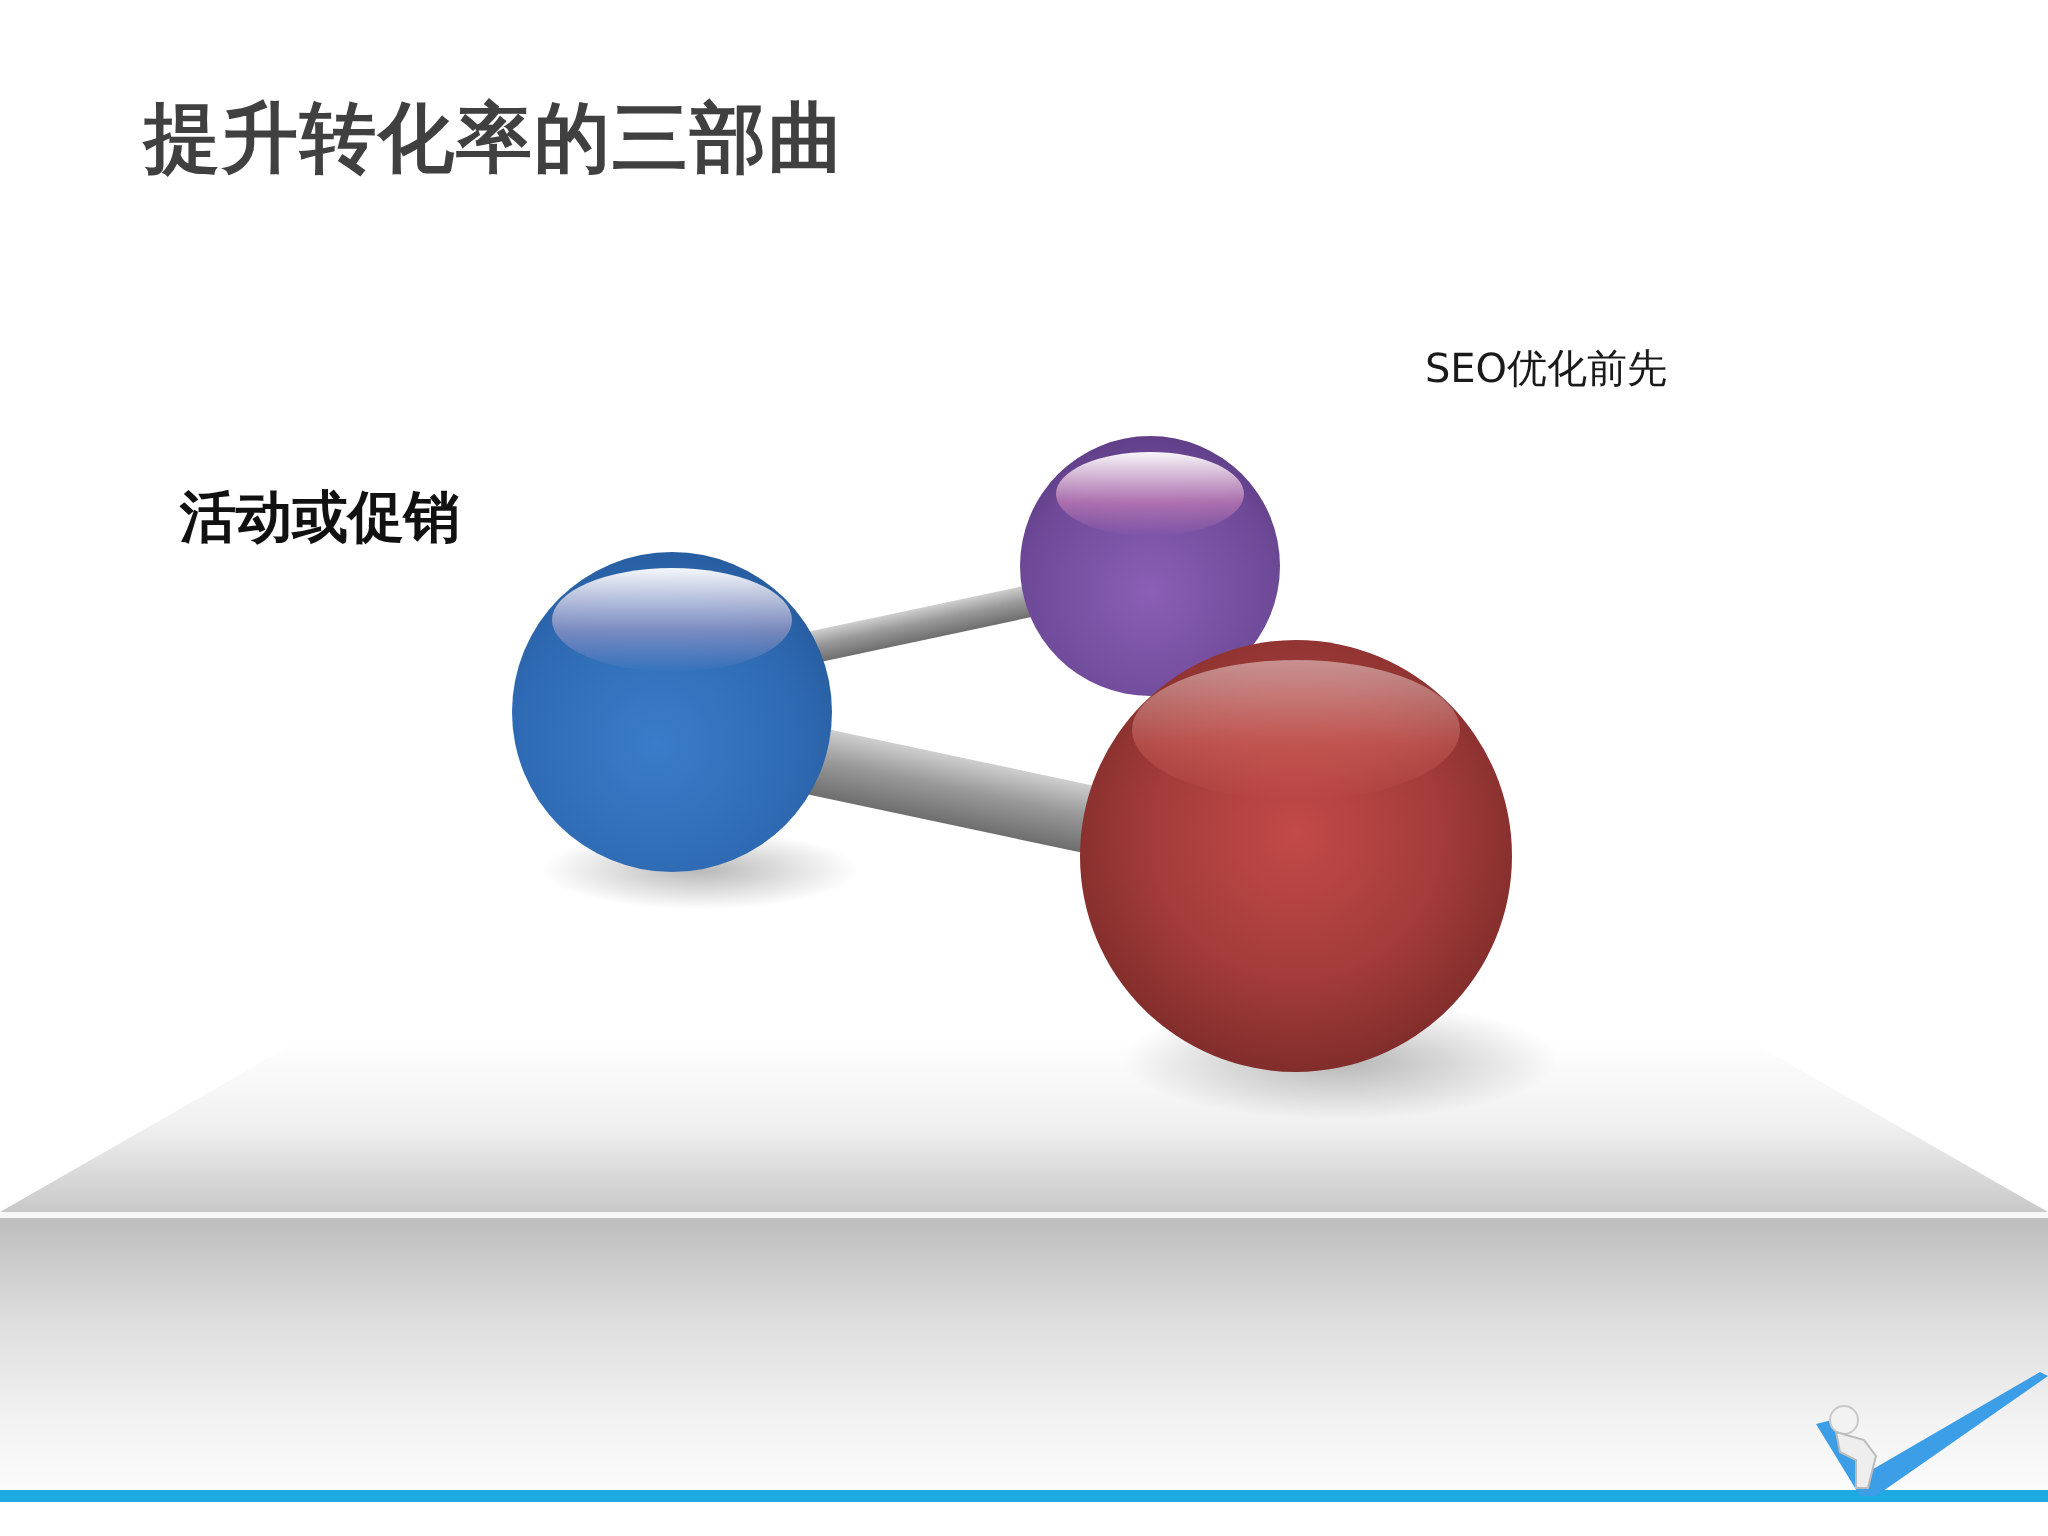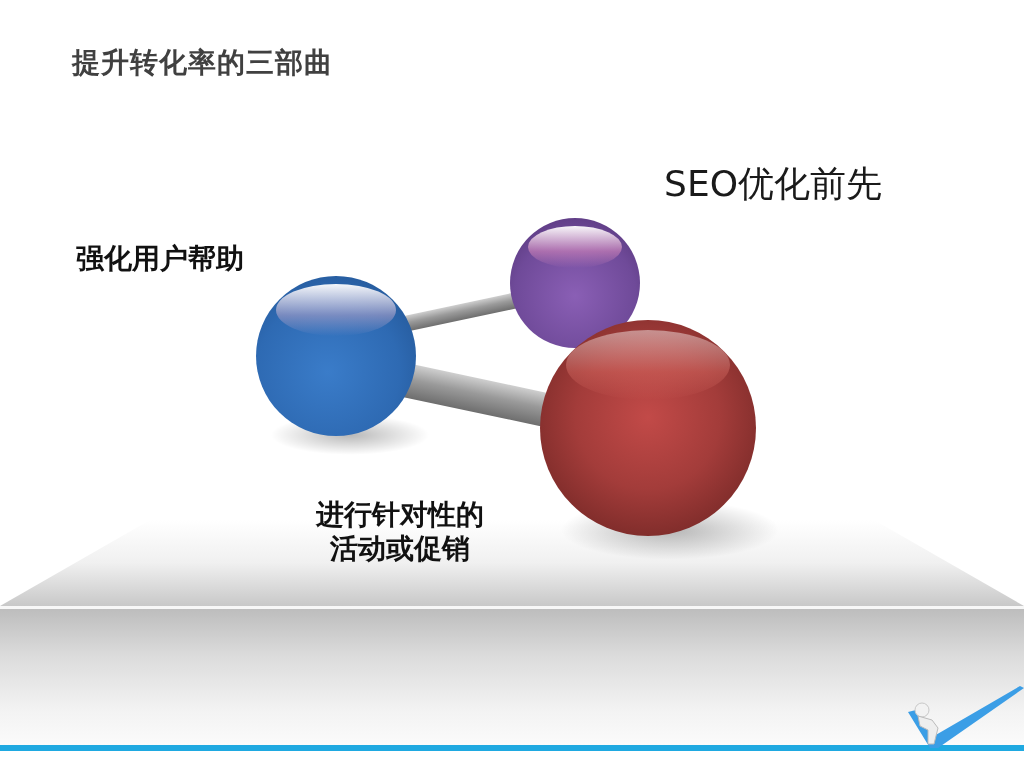--- a/index.html
+++ b/index.html
@@ -1,33 +1,33 @@
 <!DOCTYPE html>
 <html><head>
 <meta charset="utf-8">
 <style>
   html, body { margin:0; padding:0; }
   body { width:1024px; height:768px; position:relative; overflow:hidden; background:#ffffff; font-family:"DejaVu Sans", sans-serif; }
-  .title { position:absolute; left:72px; top:44px; font-size:28px; font-weight:bold; color:#404040; letter-spacing:1px; margin:0; }
+  .title { position:absolute; left:72px; top:44px; font-size:38px; font-weight:bold; color:#404040; letter-spacing:1px; margin:0; }
   .stage { position:absolute; left:0; top:0; width:1024px; height:768px; }
   .platform-top { position:absolute; left:0; top:520px; width:1024px; height:86px;
     background:linear-gradient(to bottom, #ffffff 0%, #f0f0f0 50%, #c8c8c8 100%);
     clip-path:polygon(150px 0, 874px 0, 1024px 86px, 0 86px); }
   .platform-edge { position:absolute; left:0; top:606px; width:1024px; height:3px; background:#f7f7f7; }
   .platform-front { position:absolute; left:0; top:609px; width:1024px; height:136px;
     background:linear-gradient(to bottom, #bdbdbd 0%, #dcdcdc 35%, #f3f3f3 75%, #fbfbfb 100%); }
   .footer-line { position:absolute; left:0; top:745px; width:1024px; height:6px; background:#1fa9e1; }
   .footer-below { position:absolute; left:0; top:751px; width:1024px; height:17px; background:#ffffff; }
   .rod { position:absolute; background:linear-gradient(to bottom, #cfcfcf 0%, #9a9a9a 45%, #6e6e6e 100%); transform-origin:left center; }
   .sphere { position:absolute; border-radius:50%; }
   .sphere .gloss { position:absolute; border-radius:50%; }
   .shadow { position:absolute; border-radius:50%; background:radial-gradient(ellipse at center, rgba(0,0,0,0.28) 0%, rgba(0,0,0,0) 70%); }
   .label { position:absolute; text-align:center; line-height:34px; margin:0; }
   .label-bold { font-weight:bold; font-size:28px; color:#111; }
-  .label-normal { font-size:36px; color:#1a1a1a; line-height:36px; }
+  .label-normal { font-size:20px; color:#1a1a1a; line-height:36px; }
   .logo { position:absolute; left:900px; top:680px; width:124px; height:72px; }
 </style>
 </head>
 <body>
 
 <div class="stage">
   <h1 class="title">提升转化率的三部曲</h1>
 
   <div class="platform-top"></div>
   <div class="platform-edge"></div>
@@ -47,30 +47,26 @@
 
   <div class="sphere" style="left:256px;top:276px;width:160px;height:160px;background:radial-gradient(circle at 45% 60%, #3a7cc9 0%, #2e6ab3 55%, #1f4e8a 100%);">
     <div class="gloss" style="left:20px;top:8px;width:120px;height:52px;background:linear-gradient(to bottom, rgba(255,255,255,0.95) 0%, rgba(170,160,200,0.6) 60%, rgba(255,255,255,0) 100%);"></div>
   </div>
 
   <div class="sphere" style="left:540px;top:320px;width:216px;height:216px;background:radial-gradient(circle at 50% 45%, #c24a48 0%, #a33c3a 45%, #7a2a28 80%, #5a1c1a 100%);">
     <div class="gloss" style="left:26px;top:10px;width:164px;height:70px;background:linear-gradient(to bottom, rgba(255,255,255,0.45) 0%, rgba(230,120,110,0.35) 60%, rgba(255,255,255,0) 100%);"></div>
   </div>
 
   <div class="label label-bold" style="left:50px;top:242px;width:220px;">
-    <div>强化用户帮助</div>
+    <div>活动或促销</div>
   </div>
 
   <div class="label label-normal" style="left:658px;top:166px;width:230px;">
     <div>SEO优化前先</div>
   </div>
 
-  <div class="label label-bold" style="left:290px;top:498px;width:220px;">
-    <div>进行针对性的</div>
-    <div>活动或促销</div>
-  </div>
 
   <svg class="logo" viewBox="0 0 124 72">
     <path d="M8 32 L30 68 L38 68 L124 8 L120 6 L34 56 L16 30 Z" fill="#3b9ee6"></path>
     <circle cx="22" cy="30" r="7" fill="#f2f2f2" stroke="#c8c8c8" stroke-width="1"></circle>
     <path d="M18 36 L32 40 L38 48 L34 64 L28 64 L28 50 L20 46 Z" fill="#eeeeee" stroke="#bbbbbb" stroke-width="1"></path>
   </svg>
 </div>
 
 </body></html>

